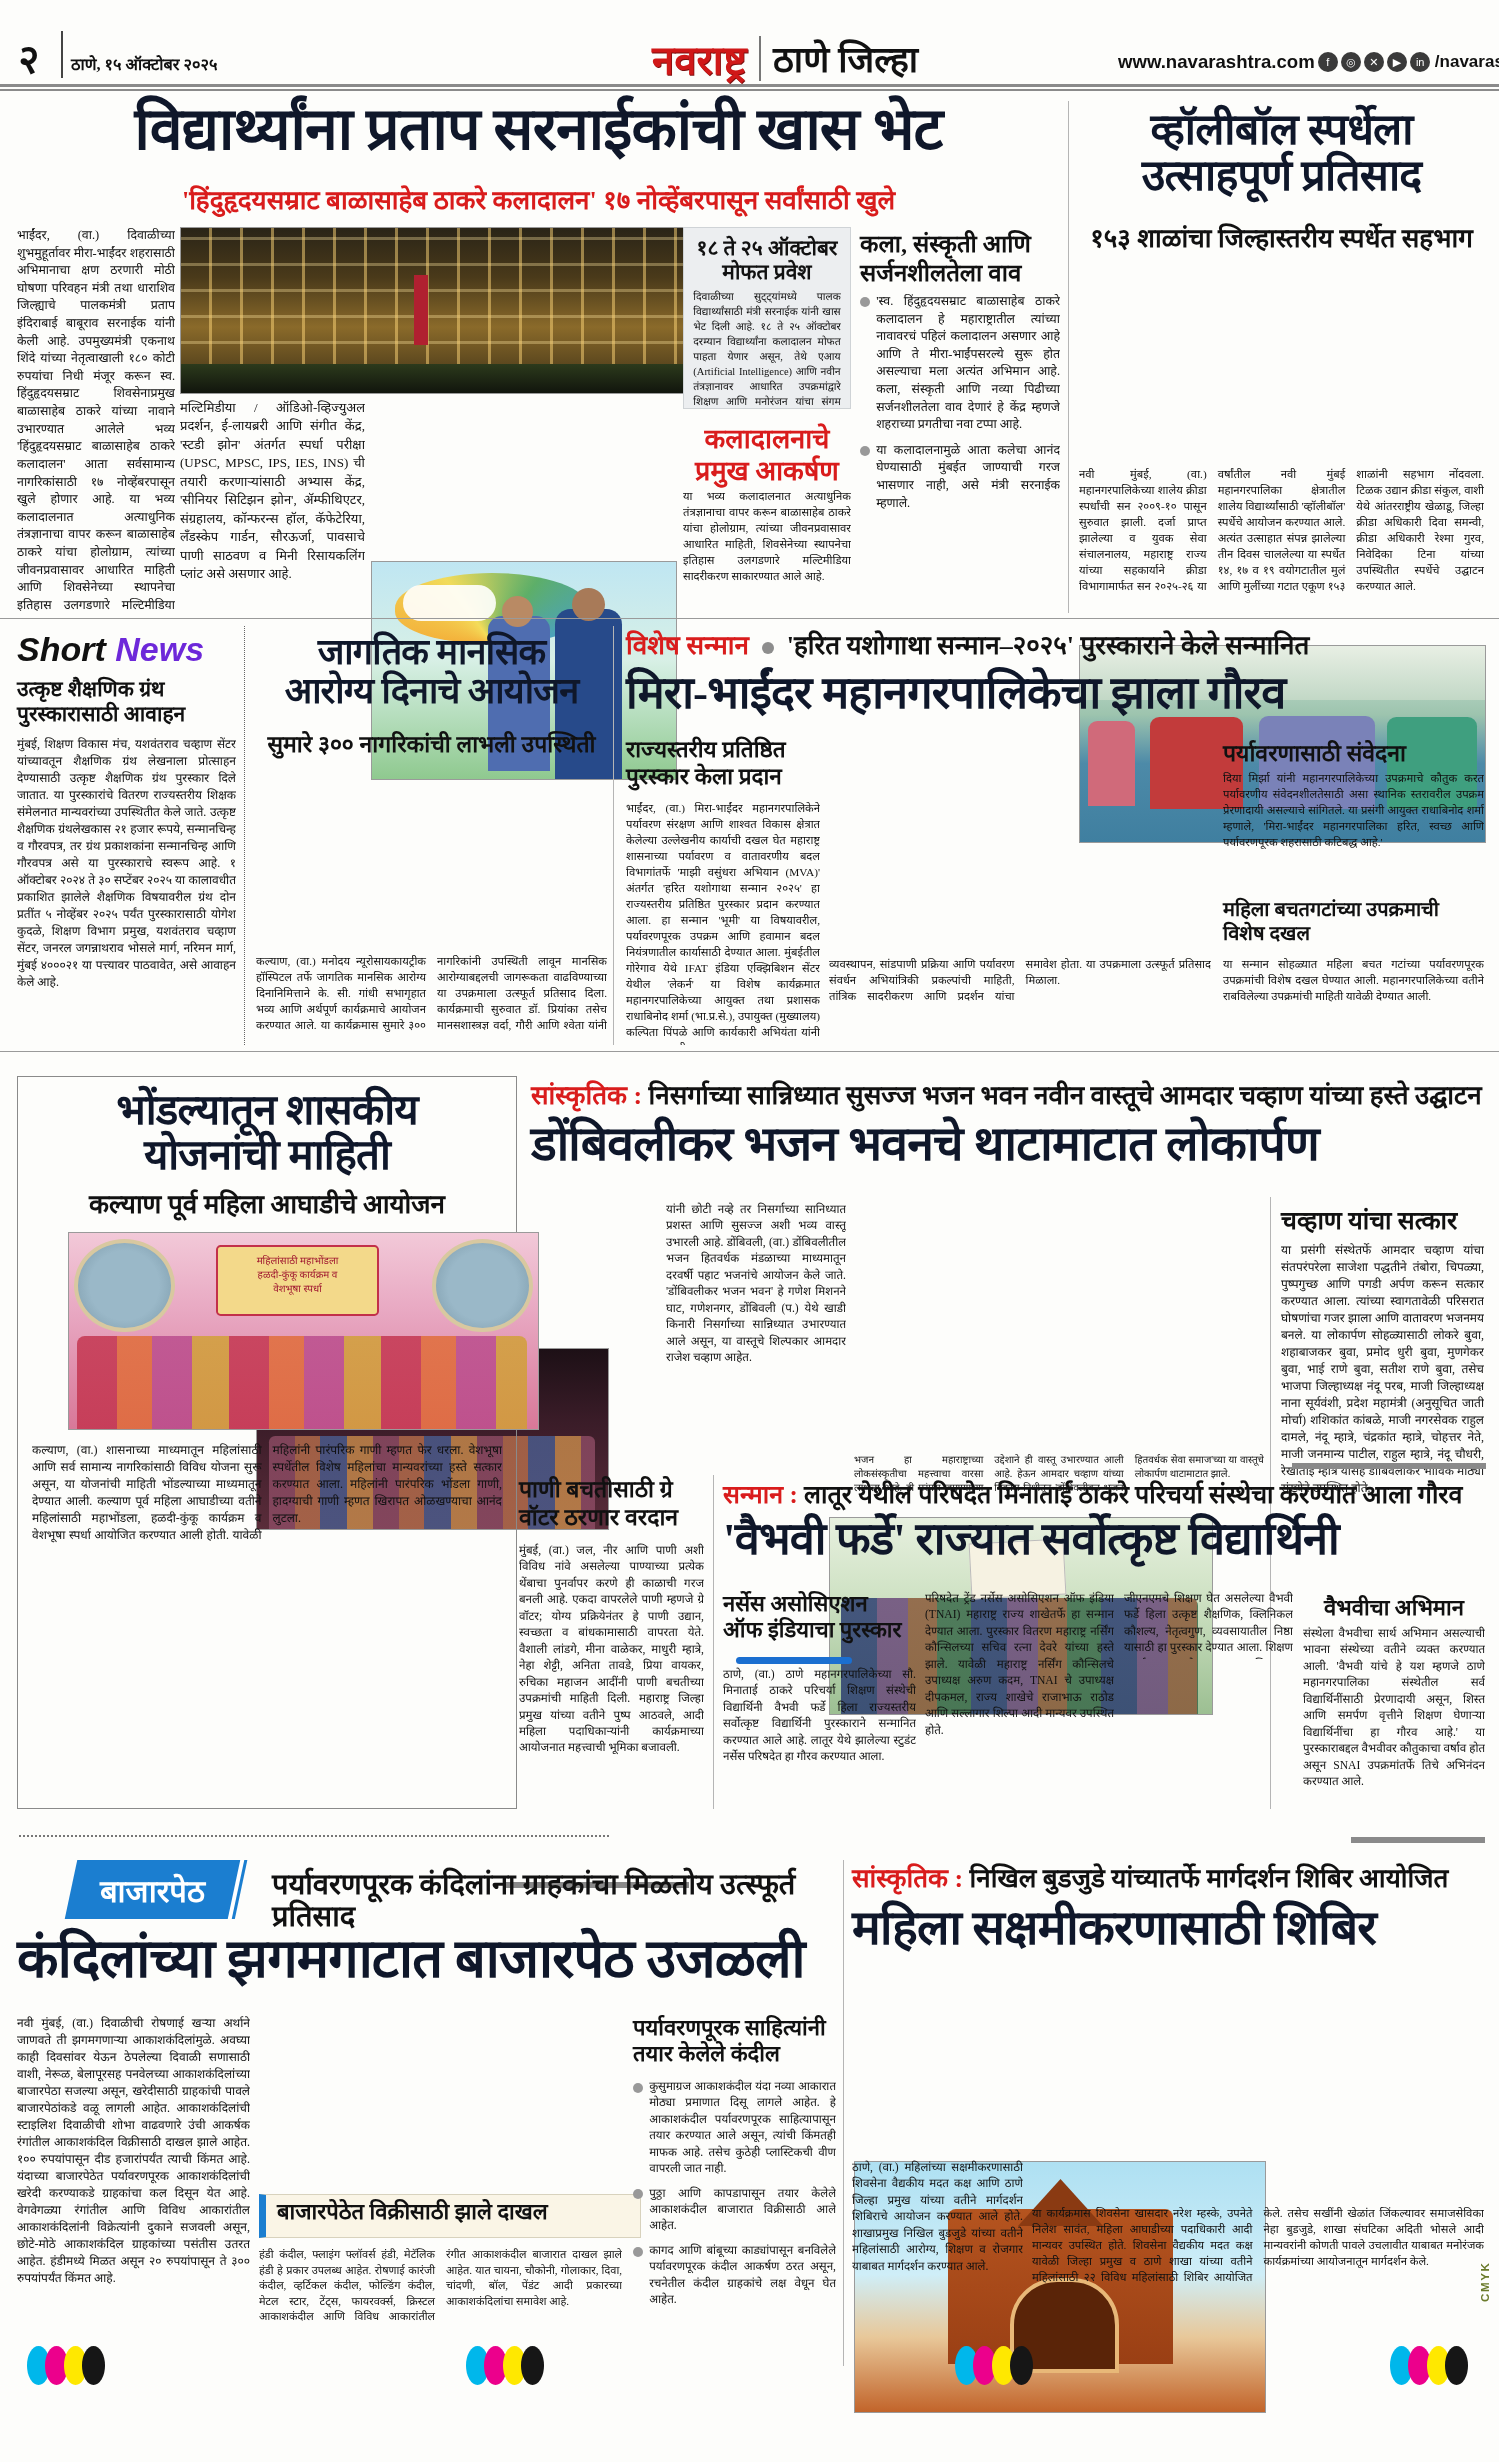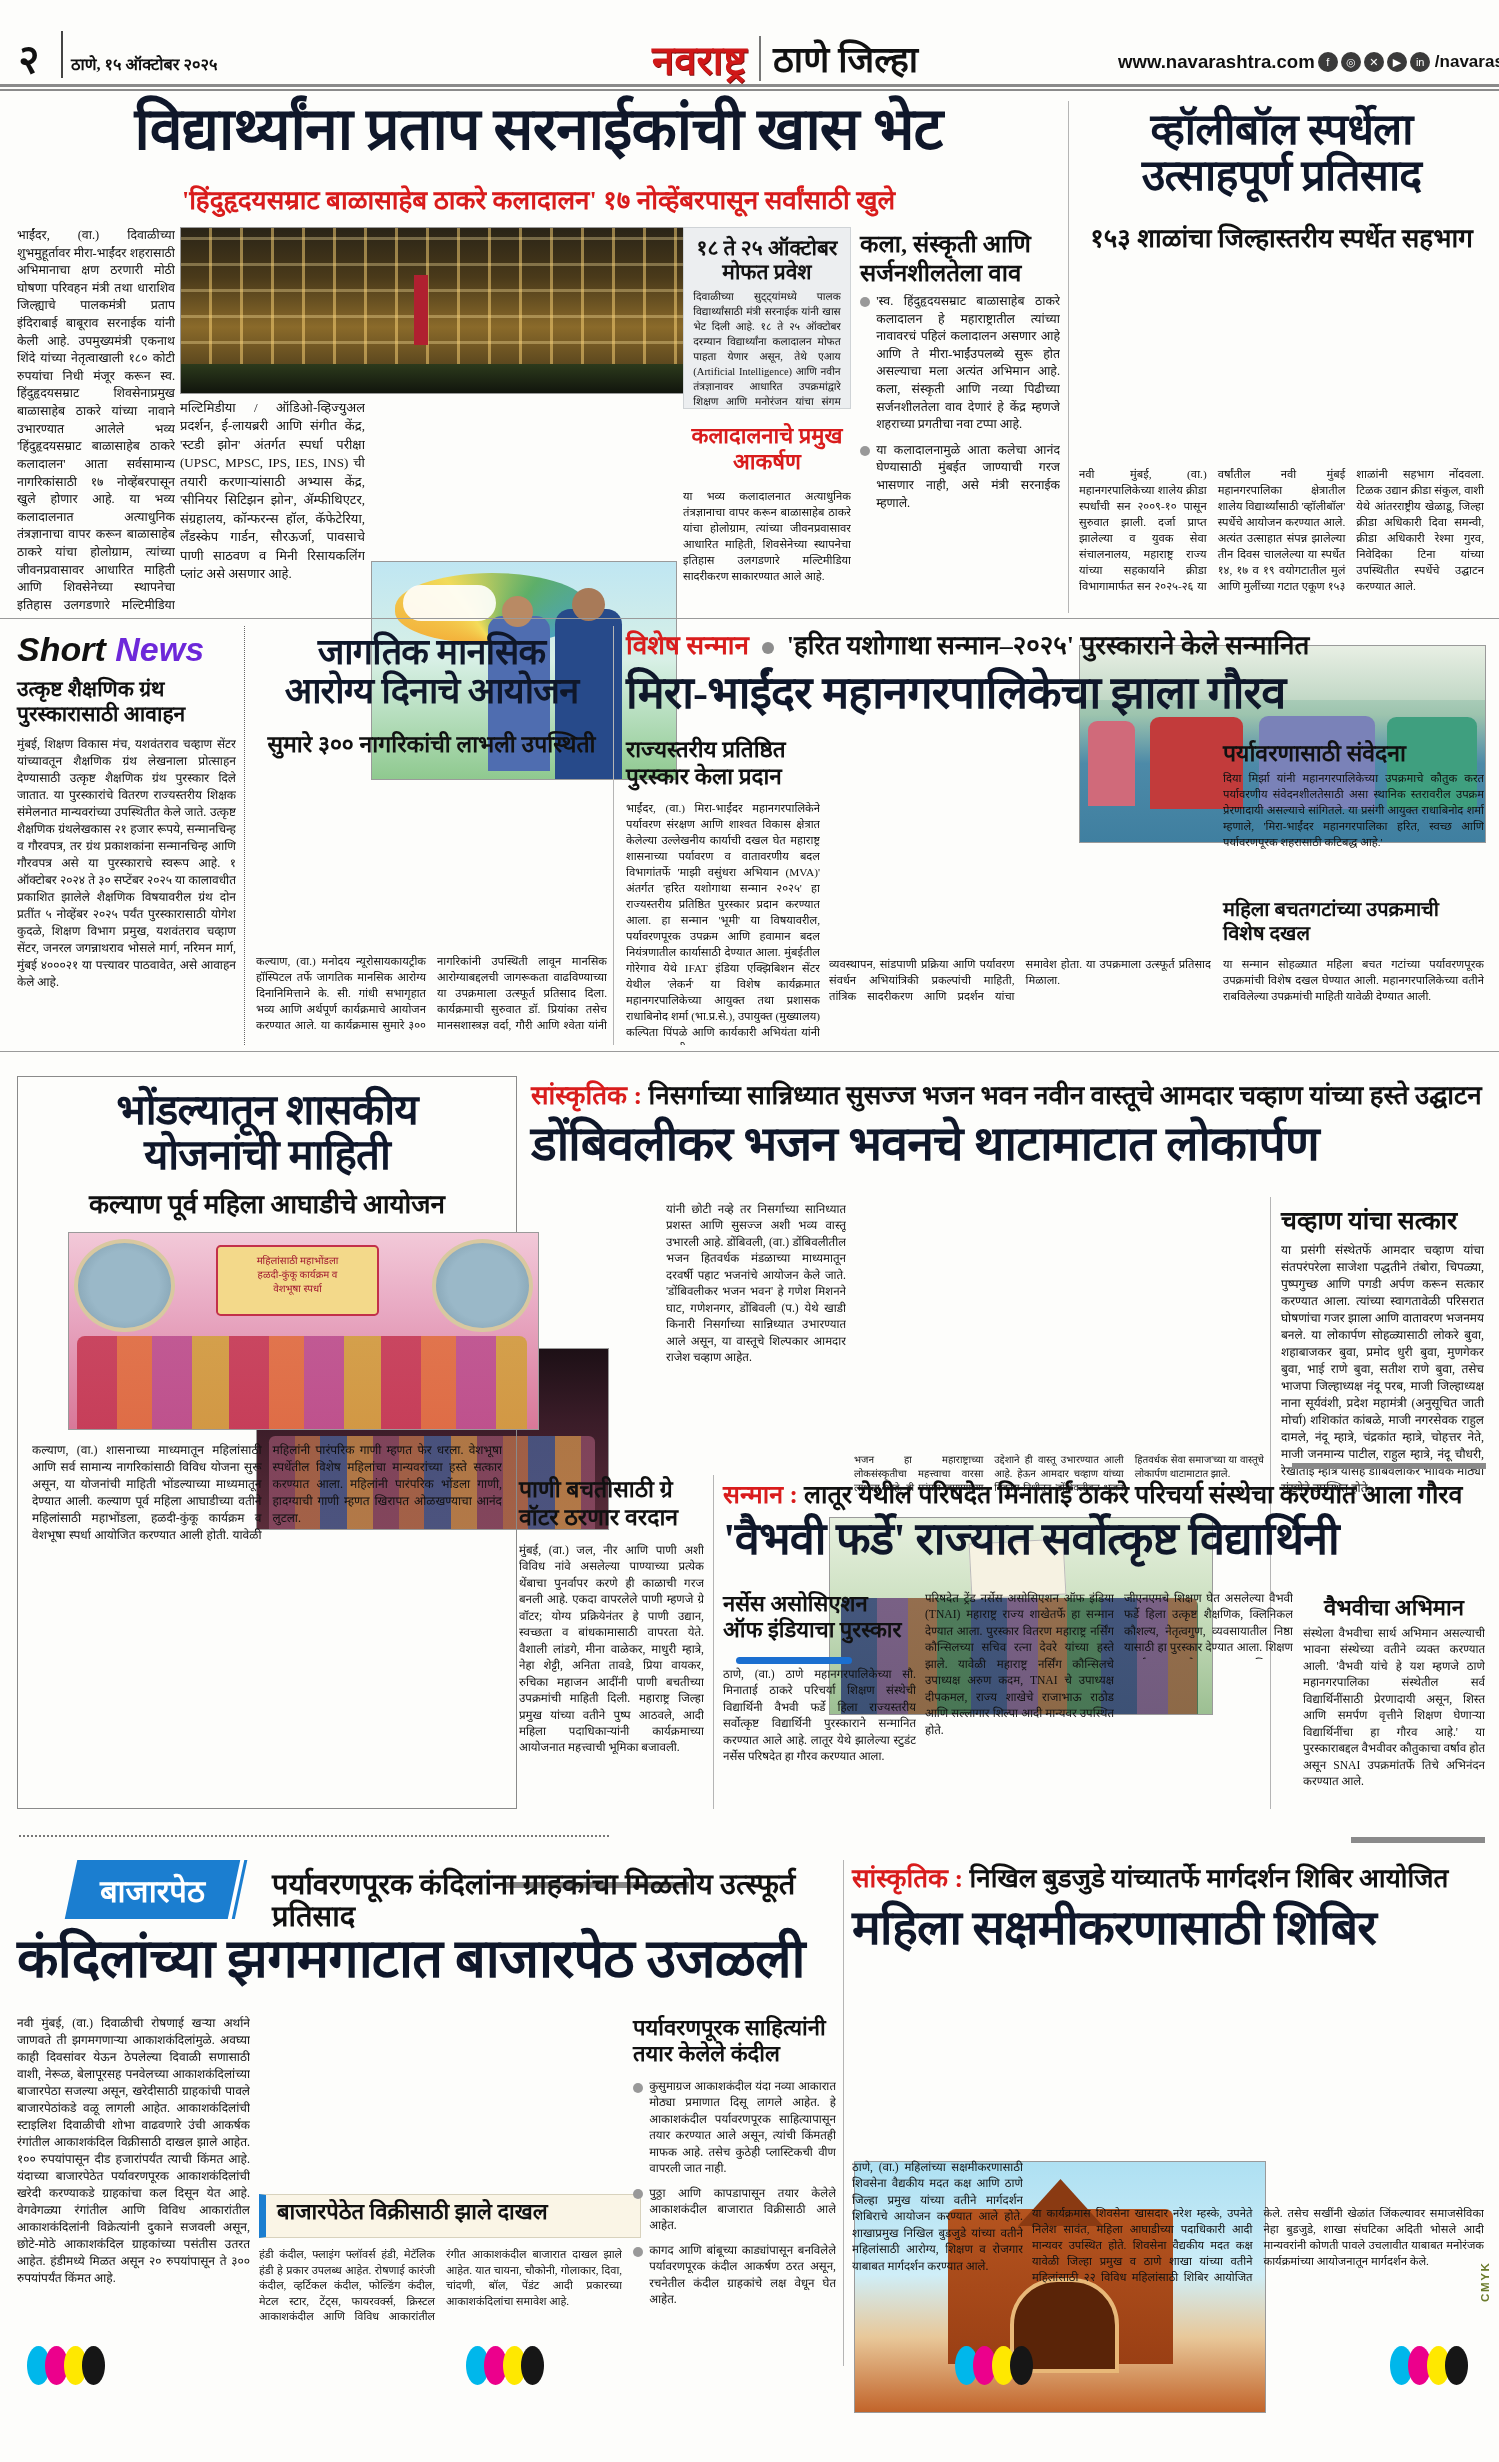--- a/index.html
+++ b/index.html
@@ -80,28 +80,28 @@
     <div class="abs" style="left:183px;top:47px;width:67px;height:171px;background:#274a8a;border-radius:15.5px 15.5px 0 0;"></div>
     <div class="abs" style="left:130px;top:34px;width:31px;height:31px;border-radius:50%;background:#b98a64;"></div>
     <div class="abs" style="left:200px;top:26px;width:33px;height:33px;border-radius:50%;background:#a87a58;"></div>
   </div>
 
   <div class="abs" style="left:683px;top:227px;width:168px;height:182px;background:#eceef0;border:0.8px solid #cfd3d6;padding:7.8px 9.3px;box-sizing:border-box;">
     <div class="devb ctr" style="font-size:21px;line-height:1.15;">१८ ते २५ ऑक्टोबर मोफत प्रवेश</div>
     <div class="body-txt" style="font-size:10.5px;margin-top:6.2px;height:116px;"><span>दिवाळीच्या सुट्ट्यांमध्ये पालक विद्यार्थ्यांसाठी मंत्री सरनाईक यांनी खास भेट दिली आहे. १८ ते २५ ऑक्टोबर दरम्यान विद्यार्थ्यांना कलादालन मोफत पाहता येणार असून, तेथे एआय (Artificial Intelligence) आणि नवीन तंत्रज्ञानावर आधारित उपक्रमांद्वारे शिक्षण आणि मनोरंजन यांचा संगम पाहायला मिळेल. विद्यार्थ्यांना तंत्रज्ञानाची ओळख व्हावी हा उद्देश असल्याचे सरनाईक यांनी सांगितले. या प्रवेशासाठी पूर्वनोंदणी अनिवार्य असेल.</span></div>
   </div>
 
-  <div class="abs devb red ctr" style="left:683px;top:423px;width:168px;font-size:22px;line-height:1.2;">कलादालनाचे प्रमुख आकर्षण</div>
+  <div class="abs devb red ctr" style="left:683px;top:423px;width:168px;font-size:27px;line-height:1.2;">कलादालनाचे प्रमुख आकर्षण</div>
   <div class="abs body-txt" style="left:683px;top:488px;width:168px;height:124px;font-size:11.3px;"><span>या भव्य कलादालनात अत्याधुनिक तंत्रज्ञानाचा वापर करून बाळासाहेब ठाकरे यांचा होलोग्राम, त्यांच्या जीवनप्रवासावर आधारित माहिती, शिवसेनेच्या स्थापनेचा इतिहास उलगडणारे मल्टिमीडिया सादरीकरण साकारण्यात आले आहे.</span></div>
 
   <div class="abs devb" style="left:860px;top:230px;width:200px;font-size:24px;line-height:1.2;">कला, संस्कृती आणि सर्जनशीलतेला वाव</div>
   <div class="abs" style="left:860px;top:293px;width:200px;height:318px;overflow:hidden;">
     <div class="bullet-item">
         <span class="bdot"></span>
-        <span class="body-txt" style="font-size:12.4px;">'स्व. हिंदुहृदयसम्राट बाळासाहेब ठाकरे कलादालन हे महाराष्ट्रातील त्यांच्या नावावरचं पहिलं कलादालन असणार आहे आणि ते मीरा-भाईंउपलब्ये सुरू होत असल्याचा मला अत्यंत अभिमान आहे. कला, संस्कृती आणि नव्या पिढीच्या सर्जनशीलतेला वाव देणारं हे केंद्र म्हणजे शहराच्या प्रगतीचा नवा टप्पा आहे.</span>
+        <span class="body-txt" style="font-size:12.4px;">'स्व. हिंदुहृदयसम्राट बाळासाहेब ठाकरे कलादालन हे महाराष्ट्रातील त्यांच्या नावावरचं पहिलं कलादालन असणार आहे आणि ते मीरा-भाईंपसरल्ये सुरू होत असल्याचा मला अत्यंत अभिमान आहे. कला, संस्कृती आणि नव्या पिढीच्या सर्जनशीलतेला वाव देणारं हे केंद्र म्हणजे शहराच्या प्रगतीचा नवा टप्पा आहे.</span>
       </div>
     <div class="bullet-item">
         <span class="bdot"></span>
         <span class="body-txt" style="font-size:12.4px;">या कलादालनामुळे आता कलेचा आनंद घेण्यासाठी मुंबईत जाण्याची गरज भासणार नाही, असे मंत्री सरनाईक म्हणाले.</span>
       </div>
   </div>
 
   <div class="abs vline" style="left:1068px;top:101px;height:512px;"></div>
 
   <div class="abs hl ctr" style="left:1079px;top:107px;width:405px;font-size:43px;">

